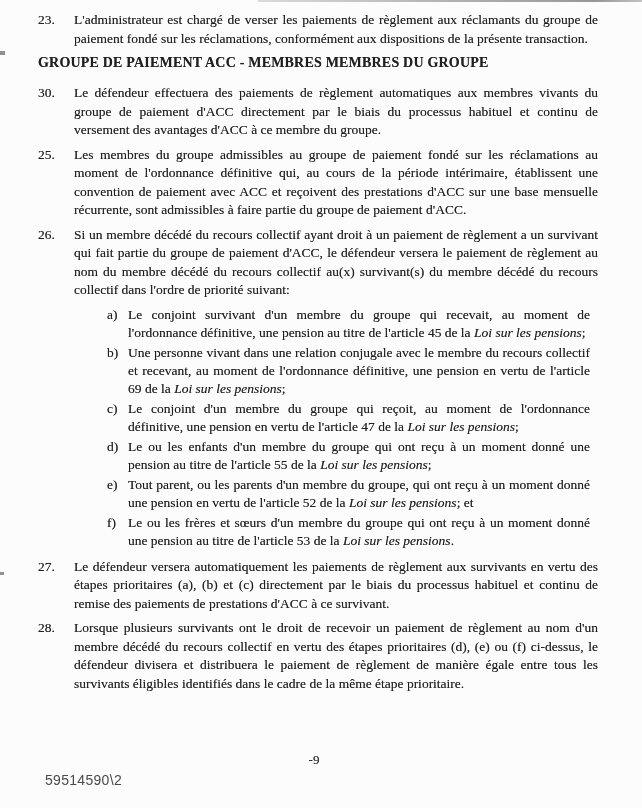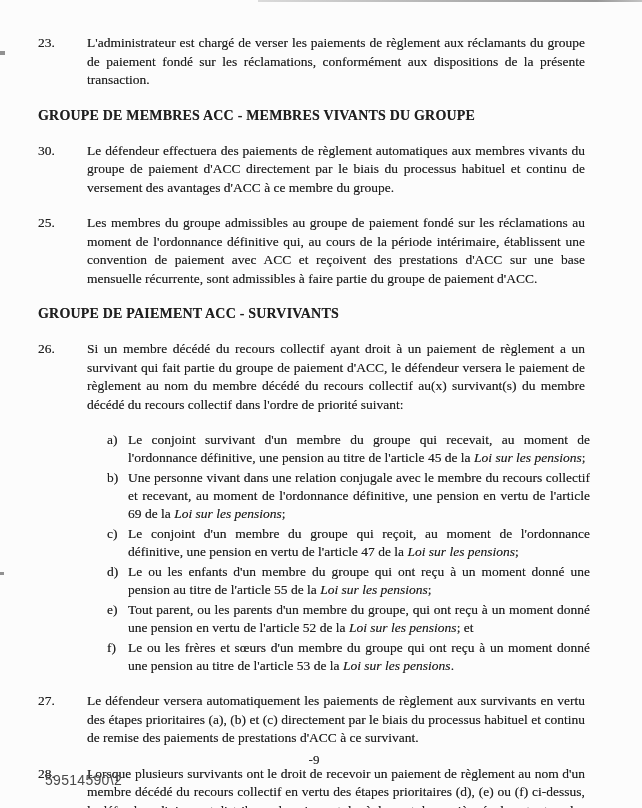--- a/index.html
+++ b/index.html
@@ -7,21 +7,21 @@
     margin: 0;
     padding: 0;
     background: #ffffff;
   }
   .page {
     position: relative;
     width: 642px;
     height: 808px;
     overflow: hidden;
     box-sizing: border-box;
-    padding-top: 17px;
+    padding-top: 7px;
     background: #fcfcfc;
     color: #202020;
     font-family: "Liberation Serif", "DejaVu Serif", serif;
     text-shadow: 0 0 0.6px rgba(45,45,45,0.55);
   }
 
   
   .artifact-top {
     position: absolute;
     top: 0; left: 258px; right: 0;
@@ -44,21 +44,21 @@
     padding-left: 32px;
   }
   .pnum {
     position: absolute;
     left: 0;
     top: 0;
     font-size: 13.5px;
     line-height: 18.5px;
   }
   .ptext {
-    margin: 17px;
+    margin: 4px;
     font-size: 13.5px;
     line-height: 18.5px;
     text-align: justify;
   }
 
   
   .heading {
     font-size: 14px;
     font-weight: 700;
     letter-spacing: 0.2px;
@@ -125,33 +125,32 @@
 
   <div class="artifact-top"></div>
   <div class="speck speck-1"></div>
   <div class="speck speck-2"></div>
 
   <section class="numbered">
     <span class="pnum">23.</span>
     <p class="ptext">L'administrateur est chargé de verser les paiements de règlement aux réclamants du groupe de paiement fondé sur les réclamations, conformément aux dispositions de la présente transaction.</p>
   </section>
 
-  <h1 class="heading">GROUPE DE MEMBRES ACC - MEMBRES VIVANTS DU GROUPE</h1>
+  <h1 class="heading">GROUPE DE PAIEMENT ACC - MEMBRES MEMBRES DU GROUPE</h1>
 
   <section class="numbered">
     <span class="pnum">30.</span>
     <p class="ptext">Le défendeur effectuera des paiements de règlement automatiques aux membres vivants du groupe de paiement d'ACC directement par le biais du processus habituel et continu de versement des avantages d'ACC à ce membre du groupe.</p>
   </section>
 
   <section class="numbered">
     <span class="pnum">25.</span>
     <p class="ptext">Les membres du groupe admissibles au groupe de paiement fondé sur les réclamations au moment de l'ordonnance définitive qui, au cours de la période intérimaire, établissent une convention de paiement avec ACC et reçoivent des prestations d'ACC sur une base mensuelle récurrente, sont admissibles à faire partie du groupe de paiement d'ACC.</p>
   </section>
 
-  <h1 class="heading survivors">GROUPE DE PAIEMENT ACC - SURVIVANTS</h1>
 
   <section class="numbered">
     <span class="pnum">26.</span>
     <p class="ptext">Si un membre décédé du recours collectif ayant droit à un paiement de règlement a un survivant qui fait partie du groupe de paiement d'ACC, le défendeur versera le paiement de règlement au nom du membre décédé du recours collectif au(x) survivant(s) du membre décédé du recours collectif dans l'ordre de priorité suivant:</p>
   </section>
 
   <ol class="sublist">
     <li class="subitem">
       <span class="marker">a)</span>
       <p class="itext"><span>Le conjoint survivant d'un membre du groupe qui recevait, au moment de l'ordonnance définitive, une pension au titre de l'article 45 de la </span><em>Loi sur les pensions</em><span>;</span></p>

